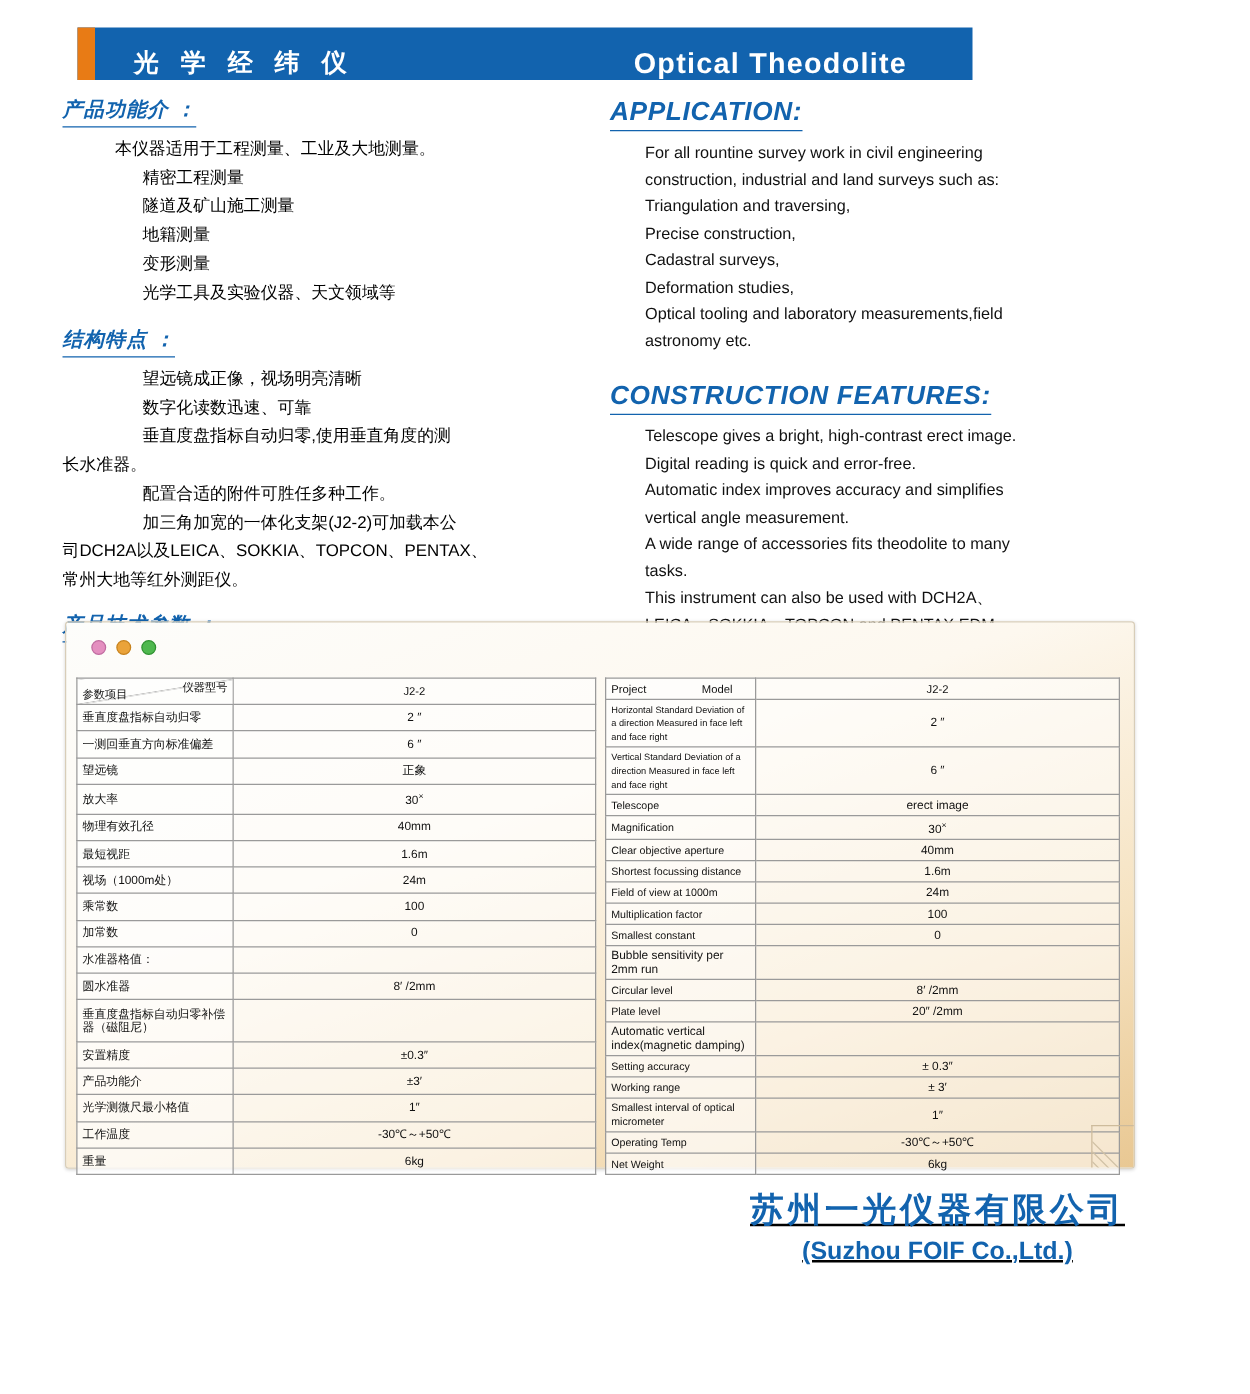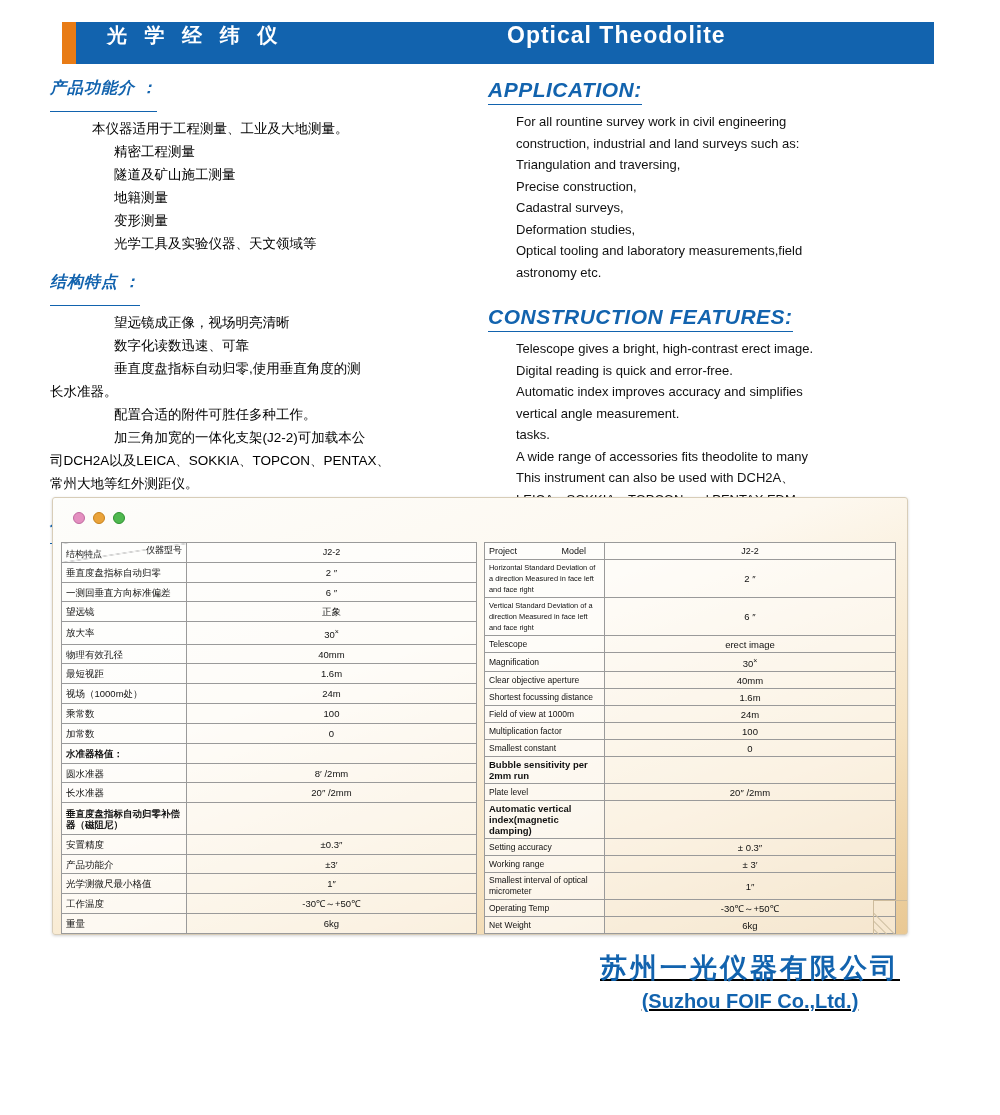--- a/index.html
+++ b/index.html
@@ -11,24 +11,24 @@
     font-family: "Liberation Sans", sans-serif;
     color: #000;
     position: relative;
     overflow: hidden;
   }
 
   
   .banner {
     position: absolute;
     left: 62px; top: 22px;
-    width: 872px; height: 42px;
+    width: 716px; height: 42px;
     background: #1263ae;
     display: flex;
-    align-items: flex-start;
+    align-items: flex-end;
   }
   .banner-accent {
     position: absolute;
     left: 62px; top: 22px;
     width: 14px; height: 42px;
     background: #e87b15;
   }
   .banner-cn {
     color: #fff;
     font-weight: bold;
@@ -60,21 +60,21 @@
   }
 
   h2.sec-cn {
     color: #1263ae;
     font-size: 16px;
     font-weight: bold;
     font-style: italic;
     margin: 8px 0 4px 0;
     display: inline-block;
     border-bottom: 1.5px solid #1263ae;
-    padding-bottom: 12px;
+    padding-bottom: 2px;
     letter-spacing: 1px;
   }
   h2.sec-en {
     color: #1263ae;
     font-size: 21px;
     font-weight: bold;
     font-style: italic;
     margin: 8px 0 6px 0;
     display: inline-block;
     border-bottom: 1.5px solid #1263ae;
@@ -145,21 +145,21 @@
   .hdr-cn .hl { position: absolute; left: 4px; bottom: 2px; }
   .hdr-cn .hr { position: absolute; right: 4px; top: 2px; }
   .hdr-diag {
     background-image: linear-gradient(to bottom right, transparent calc(50% - 0.5px), #9a9a9a 50%, transparent calc(50% + 0.5px));
   }
   .hdr-en { height: 17px; }
   .hdr-en .el { float: left; }
   .hdr-en .er { float: right; margin-right: 14px; }
   .group-row td {
     color: #1263ae;
-    font-weight: bold;
+    font-weight: normal;
     font-size: 9.5px;
   }
   .two-line { font-size: 7.4px; line-height: 8.5px; }
   .sup { font-size: 7px; vertical-align: super; }
 
   .panel-corner {
     position: absolute;
     right: 0px; bottom: 0px;
     width: 34px; height: 34px;
     background:
@@ -256,22 +256,22 @@
     </div>
   </div>
 
   <div class="sec-wrap" style="margin-top:14px;">
     <h2 class="sec-en">CONSTRUCTION FEATURES:</h2>
     <div class="en-body">
       <p class="en-p">Telescope gives a bright, high-contrast erect image.</p>
       <p class="en-p">Digital reading is quick and error-free.</p>
       <p class="en-p">Automatic index improves accuracy and simplifies</p>
       <p class="en-p">vertical angle measurement.</p>
+      <p class="en-p">A wide range of accessories fits theodolite to many</p>
       <p class="en-p">tasks.</p>
-      <p class="en-p">A wide range of accessories fits theodolite to many</p>
       <p class="en-p">This instrument can also be used with  DCH2A、</p>
       <p class="en-p">LEICA、SOKKIA、TOPCON and PENTAX EDM.</p>
     </div>
   </div>
 
   <div class="sec-wrap" style="margin-top:12px;">
     <h2 class="sec-en">MAIN SPECIFICATIONS:</h2>
   </div>
 </div>
 
@@ -280,21 +280,21 @@
     <span class="dot pink"></span>
     <span class="dot orange"></span>
     <span class="dot green"></span>
   </div>
 
   <div class="tables">
     <table class="spec cn">
       <tbody id="cn-body">
           <tr class="hdr">
             <td class="c-label hdr-cn hdr-diag">
-              <span class="hl">结构特点</span>
+              <span class="hl">参数项目</span>
               <span class="hr">仪器型号</span>
             </td>
             <td class="c-val">J2-2</td>
           </tr>
           <tr>
             <td class="c-label">垂直度盘指标自动归零</td>
             <td class="c-val">2 ″</td>
           </tr>
           <tr>
             <td class="c-label">一测回垂直方向标准偏差</td>
@@ -328,24 +328,20 @@
             <td class="c-label">加常数</td>
             <td class="c-val">0</td>
           </tr>
           <tr class="group-row">
             <td class="c-label">水准器格值：</td>
             <td class="c-val"></td>
           </tr>
           <tr>
             <td class="c-label">圆水准器</td>
             <td class="c-val">8′ /2mm</td>
-          </tr>
-          <tr>
-            <td class="c-label">长水准器</td>
-            <td class="c-val">20″ /2mm</td>
           </tr>
           <tr class="group-row">
             <td class="c-label">垂直度盘指标自动归零补偿器（磁阻尼）</td>
             <td class="c-val"></td>
           </tr>
           <tr>
             <td class="c-label">安置精度</td>
             <td class="c-val">±0.3″</td>
           </tr>
           <tr>
@@ -409,20 +405,24 @@
           </tr>
           <tr>
             <td class="e-label">Smallest constant</td>
             <td class="e-val">0</td>
           </tr>
           <tr class="group-row">
             <td class="e-label">Bubble sensitivity per 2mm run</td>
             <td class="e-val"></td>
           </tr>
           <tr>
+            <td class="e-label">Circular level</td>
+            <td class="e-val">8′ /2mm</td>
+          </tr>
+          <tr>
             <td class="e-label">Plate level</td>
             <td class="e-val">20″ /2mm</td>
           </tr>
           <tr class="group-row">
             <td class="e-label">Automatic vertical index(magnetic damping)</td>
             <td class="e-val"></td>
           </tr>
           <tr>
             <td class="e-label">Setting accuracy</td>
             <td class="e-val">± 0.3″</td>

